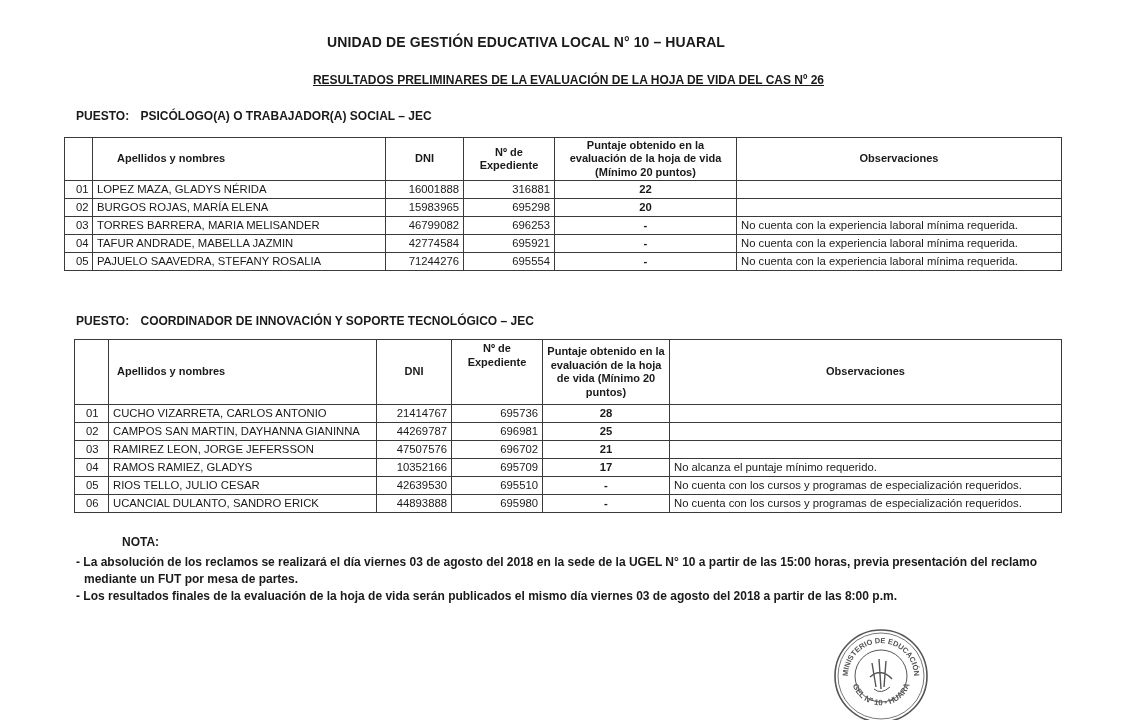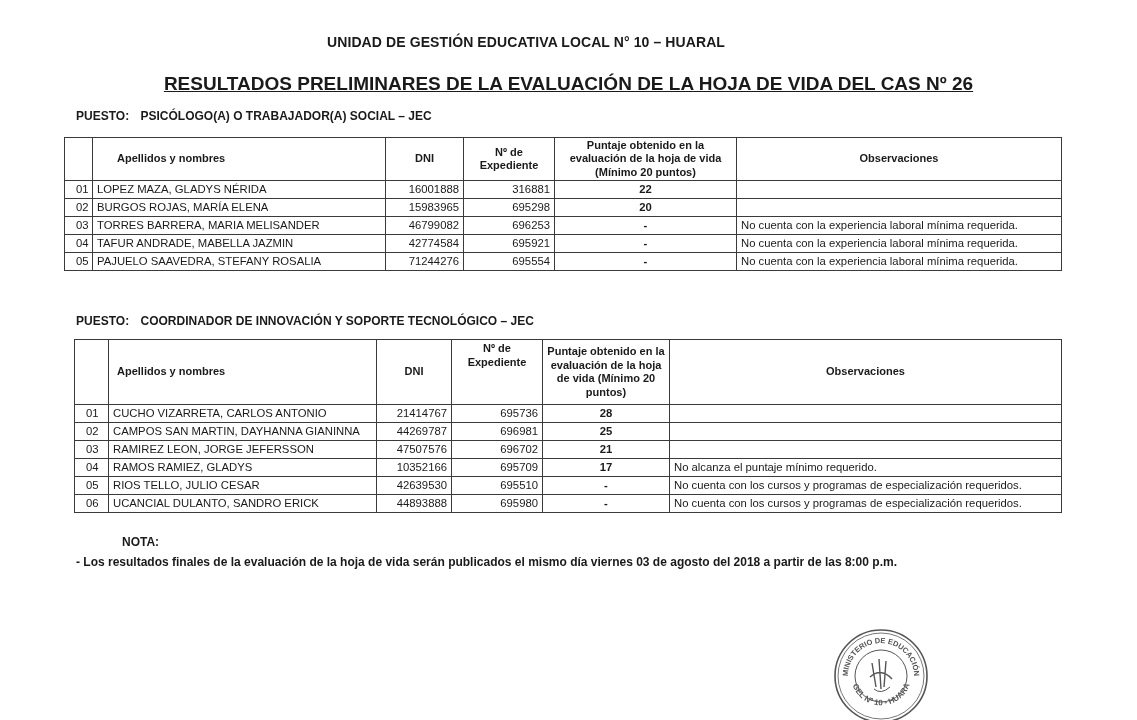--- a/index.html
+++ b/index.html
@@ -6,21 +6,21 @@
   body {
     width: 1137px; height: 720px; position: relative; overflow: hidden;
     font-family: "Liberation Sans", sans-serif; color: #1a1a1a;
   }
   .title1 {
     position: absolute; top: 34px; left: 0; width: 1052px; text-align: center;
     font-weight: bold; font-size: 14px; letter-spacing: 0.1px;
   }
   .title2 {
     position: absolute; top: 73px; left: 0; width: 1137px; text-align: center;
-    font-weight: bold; font-size: 19px; text-decoration: underline;
+    font-weight: bold; font-size: 12px; text-decoration: underline;
   }
   .puesto {
     position: absolute; left: 76px; font-weight: bold; font-size: 12px;
   }
   .puesto .lbl { margin-right: 8px; margin-top: 41px; }
   table.res {
     position: absolute; border-collapse: collapse; font-size: 11.3px;
     table-layout: fixed;
   }
   table.res td, table.res th {
@@ -192,20 +192,21 @@
         <td class="c">44893888</td>
         <td class="c">695980</td>
         <td class="score">-</td>
         <td class="obs">No cuenta con los cursos y programas de especialización requeridos.</td>
       </tr>
     </tbody>
 </table>
 
 <div class="nota">
   <div class="head">NOTA:</div>
+  <div class="item">- La absolución de los reclamos se realizará el día viernes 03 de agosto del 2018 en la sede de la UGEL N° 10 a partir de las 15:00 horas, previa presentación del reclamo mediante un FUT por mesa de partes.</div>
   <div class="item">- Los resultados finales de la evaluación de la hoja de vida serán publicados el mismo día viernes 03 de agosto del 2018 a partir de las 8:00 p.m.</div>
 </div>
 
 <div class="stamp">
   <svg width="98" height="98" viewBox="0 0 98 98">
     <defs>
       <path id="arcTop" d="M 16 49 A 33 33 0 0 1 82 49"></path>
       <path id="arcBot" d="M 20 56 A 30 30 0 0 0 78 56"></path>
     </defs>
     <circle cx="49" cy="49" r="46" fill="none" stroke="#555" stroke-width="1.6"></circle>

